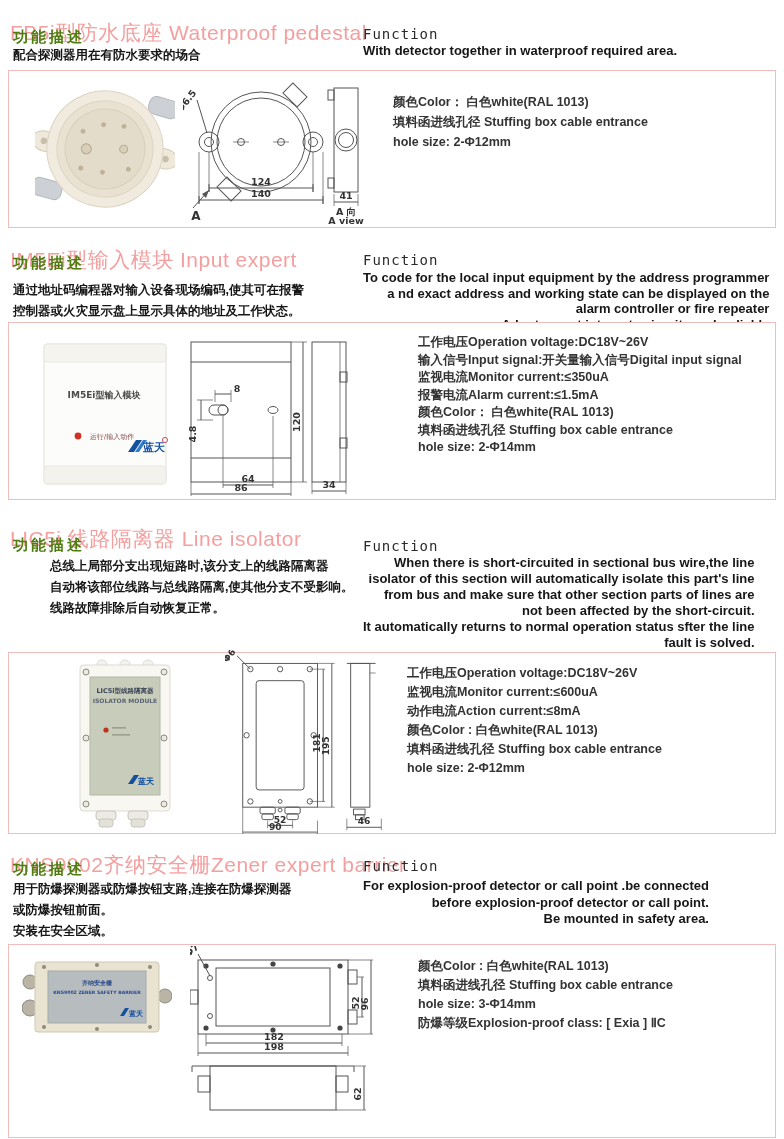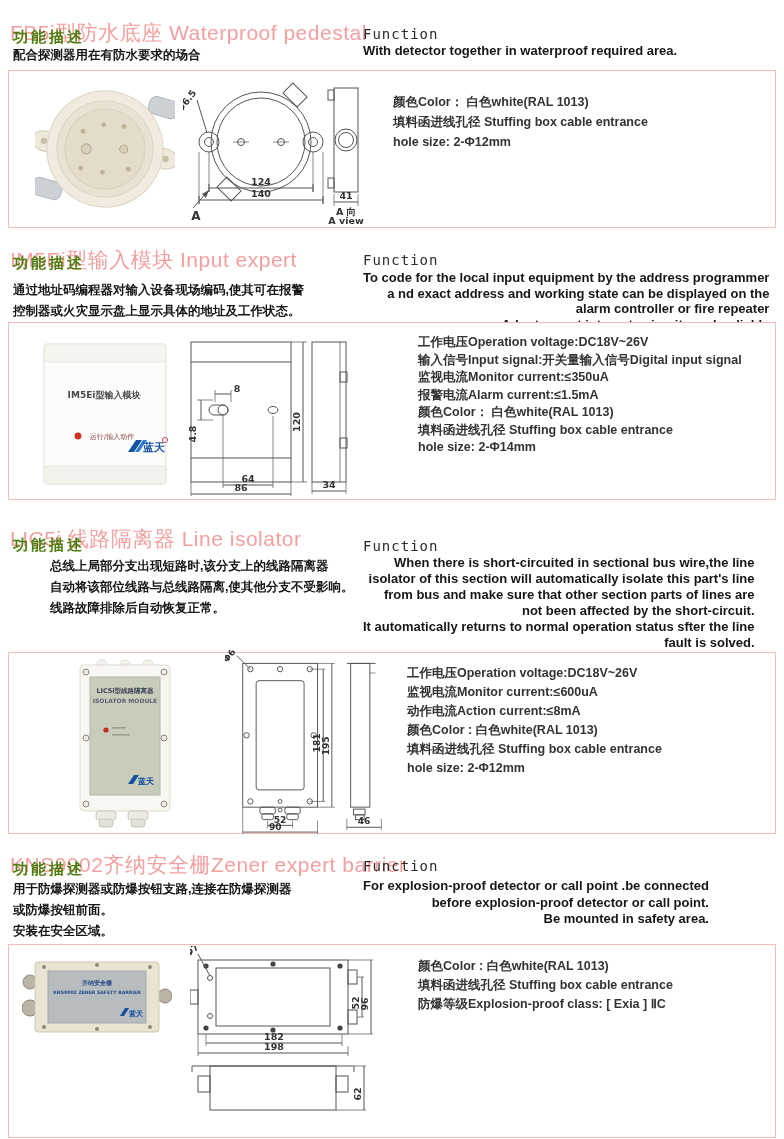--- a/index.html
+++ b/index.html
@@ -382,17 +382,18 @@
       <rect class="st" x="146" y="16" width="12" height="16"></rect>
       <line x1="164" y1="6" x2="176" y2="6" class="thin"></line>
       <line x1="146" y1="50" x2="176" y2="50" class="thin"></line>
       <line x1="174" y1="6" x2="174" y2="50"></line>
       <text transform="translate(171 34) rotate(-90)">62</text>
     </svg>
 
     <div class="abs specs" style="top:957px;left:418px;line-height:19px;">
       <div>颜色Color : 白色white(RAL 1013)</div>
       <div>填料函进线孔径 Stuffing box cable entrance</div>
+      <div>hole size: 3-Φ14mm</div>
       <div>防爆等级Explosion-proof class: [ Exia ] ⅡC</div>
     </div>
   </section>
 
 </div>
 
 </body></html>

